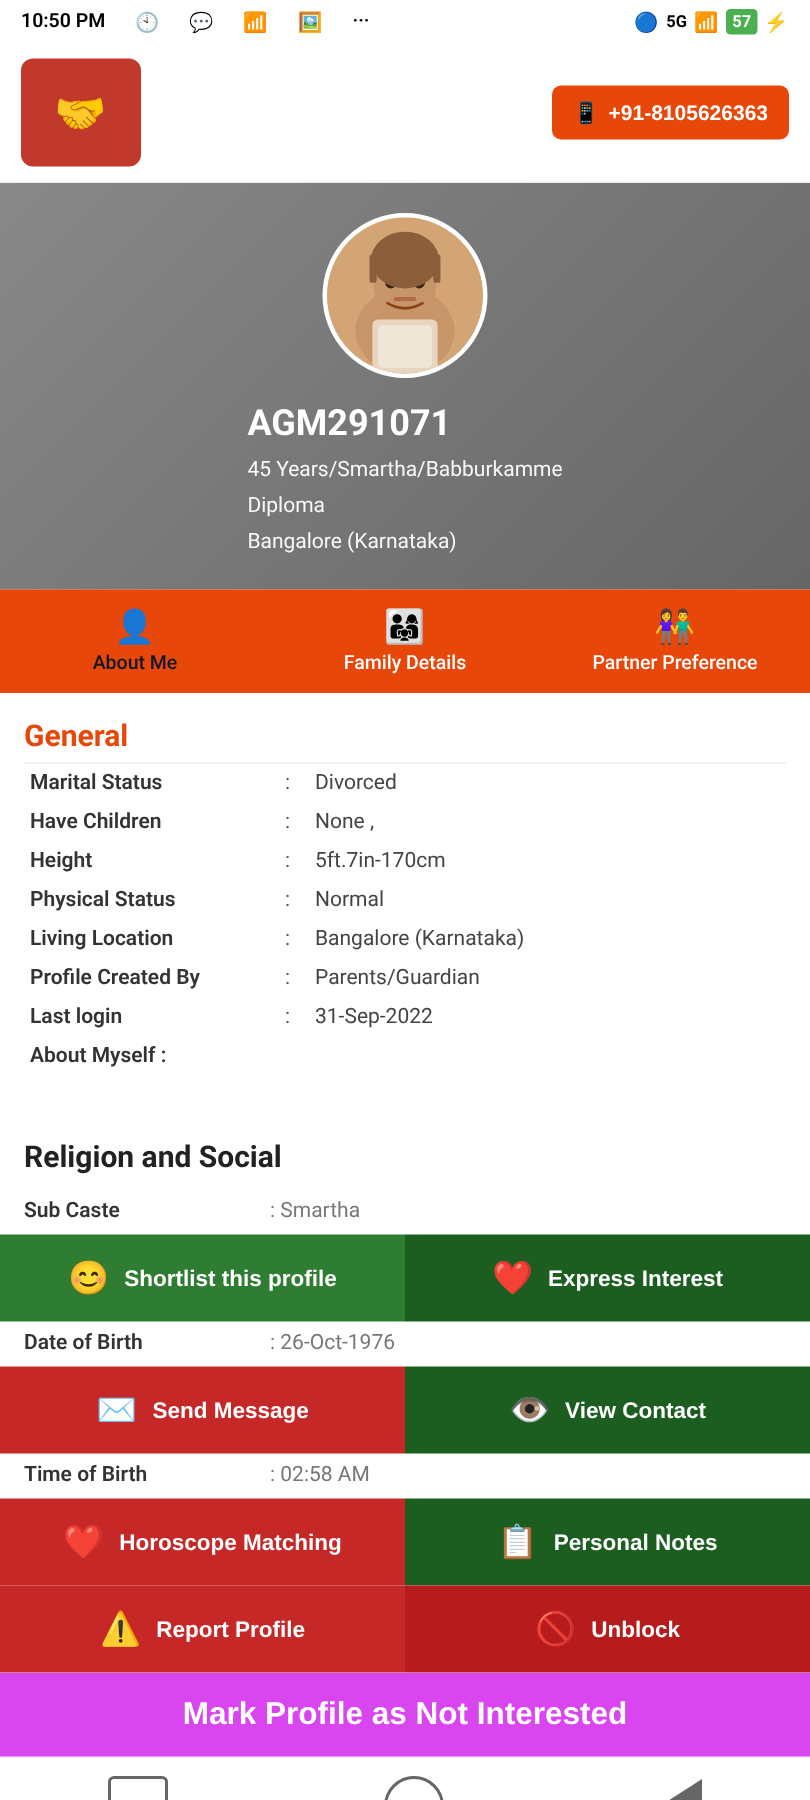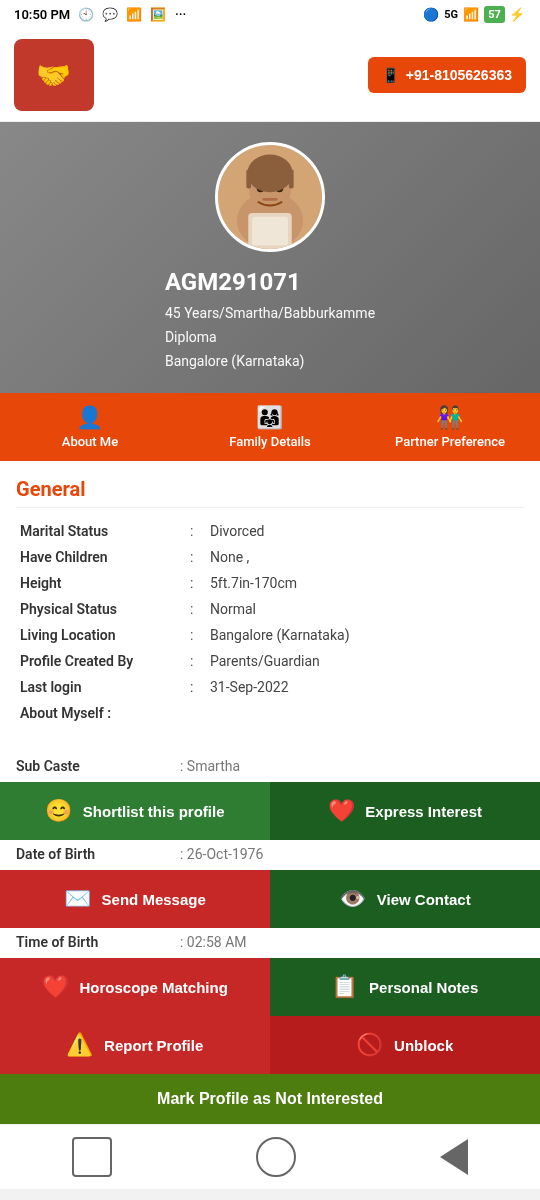--- a/index.html
+++ b/index.html
@@ -15,21 +15,21 @@
     
     .status-bar {
       background: #fff;
       display: flex;
       justify-content: space-between;
       align-items: center;
       padding: 6px 14px;
       font-size: 13px;
       font-weight: 600;
     }
-    .status-left { display: flex; align-items: center; gap: 8px; }
+    .status-left { display: flex; align-items: center; gap: 20px; }
     .status-right { display: flex; align-items: center; gap: 5px; }
     .battery-icon {
       display: inline-flex;
       align-items: center;
       background: #4caf50;
       color: #fff;
       font-size: 11px;
       font-weight: 700;
       padding: 2px 4px;
       border-radius: 3px;
@@ -125,41 +125,41 @@
     }
     .tab-item {
       display: flex;
       flex-direction: column;
       align-items: center;
       gap: 4px;
       padding: 6px 16px;
       cursor: pointer;
       flex: 1;
     }
-    .tab-item.active .tab-label { color: #ffffff; }
+    .tab-item.active .tab-label { color: #0f172a; }
     .tab-item .tab-label {
       color: #fff;
       font-size: 13px;
       font-weight: 500;
     }
     .tab-icon { font-size: 22px; color: #fff; }
     .tab-item.active .tab-icon { color: #ffdd00; }
 
     
     .content-card {
       background: #fff;
       margin: 0;
       padding: 16px;
     }
 
     .section-title {
       font-size: 20px;
       font-weight: 700;
       color: #e8470a;
-      margin-bottom: 10px;
+      margin-bottom: 0;
       padding-bottom: 6px;
       border-bottom: 1px solid #eee;
     }
 
     .info-table {
       width: 100%;
       border-collapse: collapse;
     }
     .info-table tr td {
       padding: 5px 4px;
@@ -226,25 +226,25 @@
       cursor: pointer;
       text-align: center;
     }
     .btn-green { background: #2e7d32; }
     .btn-red { background: #c62828; }
 
     .btn-icon { font-size: 22px; }
 
     
     .mark-not-interested {
-      background: #4d7c0f;
+      background: #d946ef;
       color: #fff;
       width: 100%;
       padding: 16px;
-      font-size: 16px;
+      font-size: 21px;
       font-weight: 700;
       border: none;
       cursor: pointer;
       text-align: center;
     }
 
     
     .bottom-nav {
       background: #fff;
       display: flex;
@@ -399,20 +399,21 @@
     <tr>
       <td>About Myself :</td>
       <td></td>
       <td></td>
     </tr>
   </tbody>
     </table>
 </div>
 
 <div style="background:#fff; padding-top:10px;">
+  <div class="section-title-plain">Religion and Social</div>
 
   
   <div class="action-overlay">
 
     <div class="blurred-content">
       <div class="blurred-row">
         <span class="blurred-label">Sub Caste</span>
         <span class="blurred-value">: Smartha</span>
       </div>
     </div>

